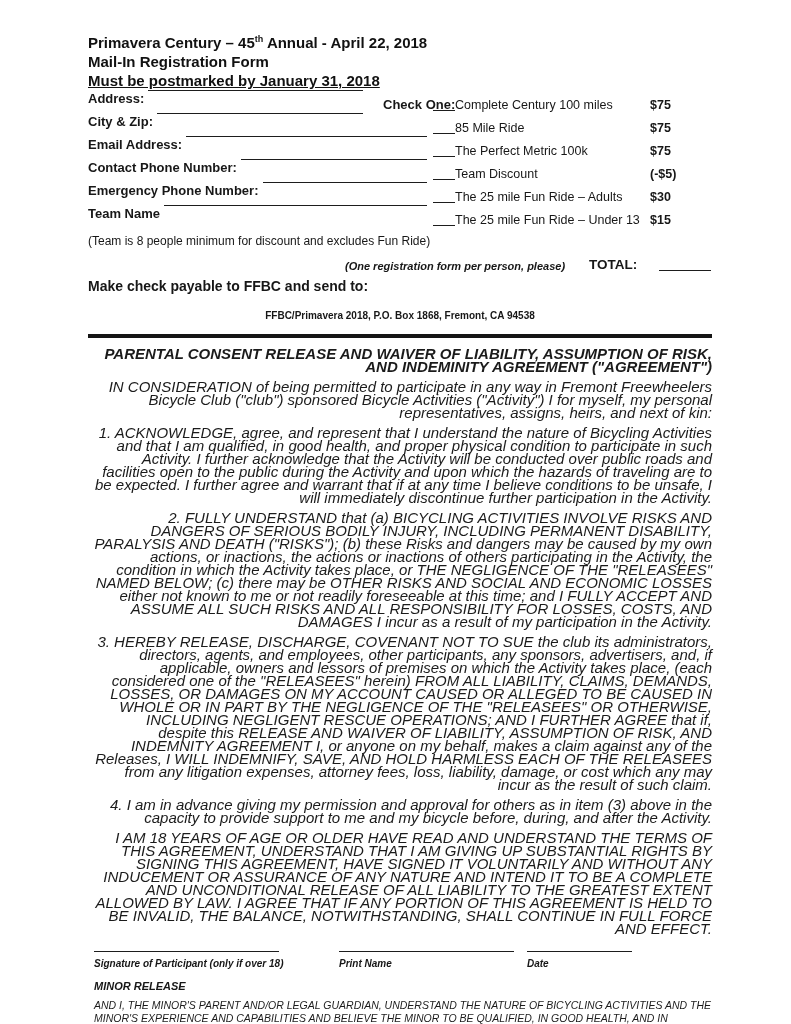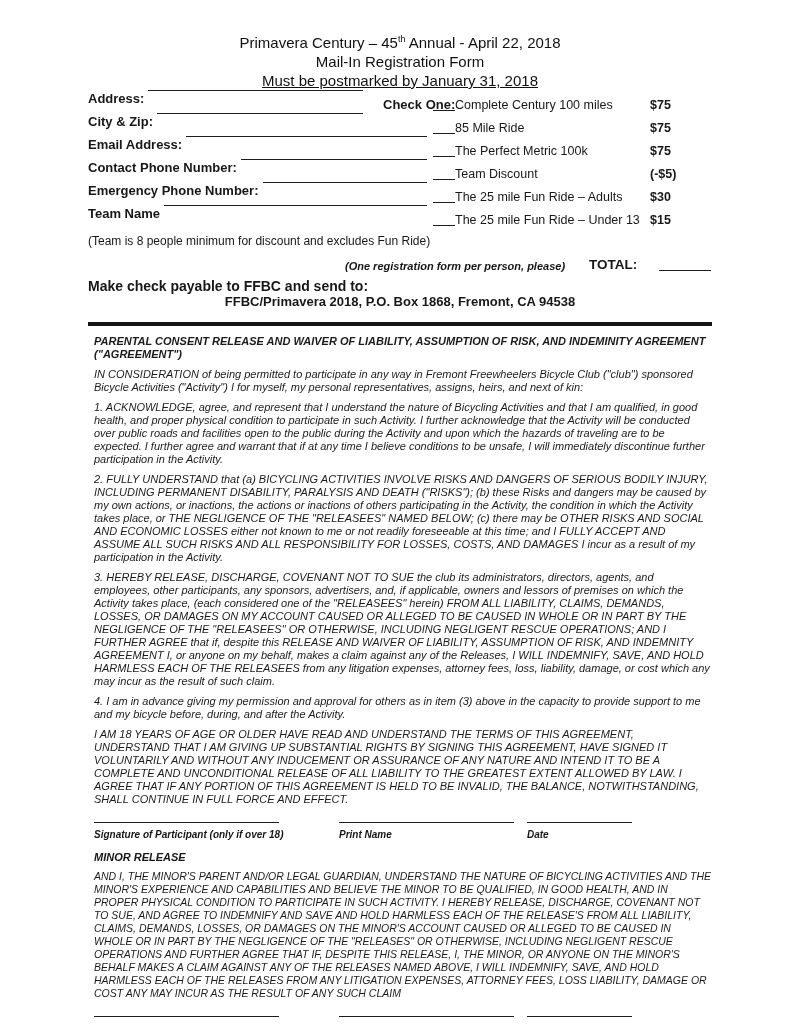--- a/index.html
+++ b/index.html
@@ -8,21 +8,21 @@
     position: relative;
     width: 791px;
     height: 1024px;
     background: #ffffff;
     font-family: "Liberation Sans", sans-serif;
     color: #171717;
     overflow: hidden;
     padding: 30px 79px 0 88px;
   }
   
-  .header { text-align: center; font-weight: normal; font-size: 15px; line-height: 19px; color: #111; }
+  .header { font-weight: bold; font-size: 15px; line-height: 19px; color: #111; }
   .header sup { font-size: 9px; vertical-align: super; }
   .postmark { text-decoration: underline; }
   
   .blank { display: inline-block; border-bottom: 1.5px solid #1d1d1d; height: 1px; }
   .row1 { display: flex; align-items: flex-end; margin-top: 13px; height: 22px; font-weight: bold; font-size: 13px; white-space: nowrap; }
   .row1 .blank { margin: 0 0 2px 4px; }
   .b-first { width: 114px; }
   .b-last  { flex: 1; margin-right: 8px !important; }
   .b-age   { width: 36px; }
   .ml8 { margin-left: 8px; }
@@ -36,24 +36,24 @@
   .conelabel { width: 50px; font-weight: bold; font-size: 13px; white-space: nowrap; line-height: 17px; }
   .oblank { width: 22px; border-bottom: 1.5px solid #1d1d1d; margin-bottom: 2px; }
   .opt { width: 195px; white-space: nowrap; line-height: 16px; }
   .price { font-weight: bold; white-space: nowrap; line-height: 16px; }
   .team-note { font-size: 12px; margin-top: 6px; }
   .pp-row { display: flex; align-items: flex-end; margin-top: 7px; height: 17px; }
   .pp-note { margin-left: 257px; font-weight: bold; font-style: italic; font-size: 11px; white-space: nowrap; }
   .total-label { font-weight: bold; font-size: 13.5px; margin-left: 24px; white-space: nowrap; }
   .total-blank { width: 52px; margin: 0 0 1px 22px; }
   .payable { font-weight: bold; font-size: 14px; margin-top: 6px; }
-  .mailaddr { text-align: center; font-weight: bold; font-size: 13px; margin-top: 0; }
+  .mailaddr { text-align: center; font-weight: bold; font-size: 10px; margin-top: 16px; }
   .rule { height: 4px; background: #151515; margin-top: 13px; }
   
-  .waiver { font-style: italic; font-size: 11px; line-height: 13px; padding: 9px 0 0 6px; color: #1b1b1b; }
+  .waiver { font-style: italic; font-size: 15px; line-height: 13px; padding: 9px 0 0 6px; color: #1b1b1b; text-align: right; }
   .w-head { font-weight: bold; }
   .w-p { margin-top: 7px; }
   
   .sig-row { display: flex; margin-top: 16px; font-style: italic; }
   .sc1 { width: 245px; }
   .sc2 { width: 188px; }
   .sc3 { width: 120px; }
   .sline { border-top: 1.5px solid #1d1d1d; }
   .sl185 { width: 185px; }
   .sl175 { width: 175px; }

